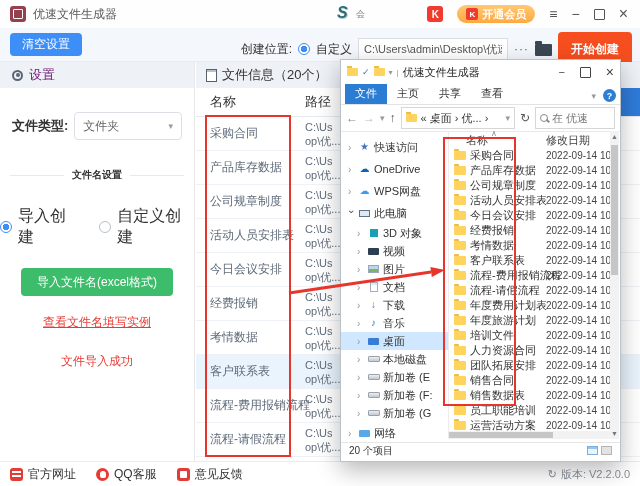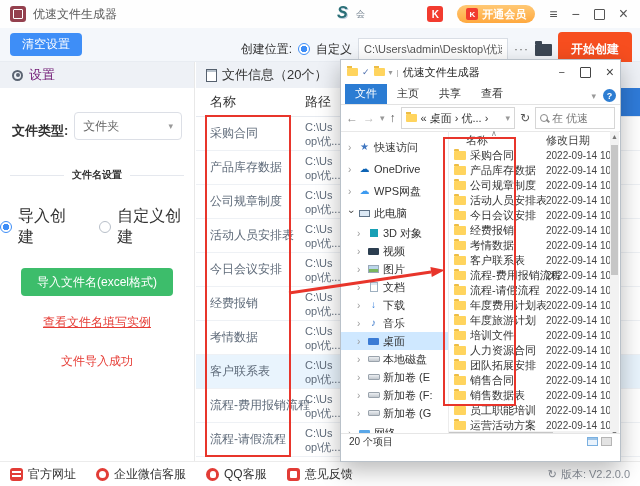--- a/index.html
+++ b/index.html
@@ -27,21 +27,21 @@
   .path-input{width:150px;height:22px;border:1px solid #d9dee5;background:#fff;font-size:11px;color:#555;padding:0 5px;font-family:inherit;box-sizing:border-box}
   .dots{color:#666;letter-spacing:1px}
   .dfolder{width:17px;height:12px;background:#3c4754;border-radius:1px;position:relative;margin-top:2px}
   .dfolder::before{content:"";position:absolute;top:-3px;left:0;width:7px;height:3px;background:#3c4754;border-radius:1px 1px 0 0}
   .create-btn{height:34px;padding:0 13px;background:#f74e1f;color:#fff;border:none;border-radius:4px;font-size:12px;font-weight:bold;cursor:pointer;font-family:inherit}
   
   .sidebar{position:absolute;left:0;top:62px;width:195px;bottom:24px;background:#fff;border-right:1px solid #e8e8e8;box-sizing:border-box}
   .side-head{height:26px;background:#eef1f6;display:flex;align-items:center;gap:6px;padding-left:12px;font-size:13px;color:#701a75}
   .gear{width:11px;height:11px;border:2px solid #5b6472;border-radius:50%;position:relative;box-sizing:border-box}
   .gear::before{content:"";position:absolute;left:1.5px;top:1.5px;width:4px;height:4px;background:#5b6472;border-radius:50%}
-  .ftype-row{display:flex;align-items:flex-end;margin:24px 12px 0;gap:6px}
+  .ftype-row{display:flex;align-items:center;margin:24px 12px 0;gap:6px}
   .ftype-label{font-weight:bold;font-size:13px;color:#333;flex:none}
   .select{flex:1;height:26px;border:1px solid #dcdfe6;border-radius:4px;display:flex;align-items:center;justify-content:space-between;padding:0 8px;color:#666;font-size:12px;background:#fff;cursor:pointer}
   .caret{color:#999;font-size:9px}
   .sec-title{display:flex;align-items:center;gap:8px;margin:28px 10px 0}
   .sec-title .line{flex:1;height:1px;background:#e5e8ee}
   .sec-title .txt{font-size:10px;font-weight:bold;color:#333}
   .radio-row{display:flex;align-items:center;justify-content:center;gap:6px;margin-top:24px;font-size:16px}
   .radio-row .gap{width:8px}
   .import-btn{display:block;margin:20px auto 0;width:152px;height:28px;background:#3dbd6b;color:#fff;border:none;border-radius:4px;font-size:12px;cursor:pointer;font-family:inherit}
   .example-link{display:block;margin-top:18px;text-align:center;color:#e63c35;font-size:12px;text-decoration:underline;cursor:pointer}
@@ -120,21 +120,21 @@
   .ficon{width:12px;height:9px;background:#ffd45e;border-radius:1px;position:relative;flex:none}
   .ficon::before{content:"";position:absolute;top:-2px;left:0;width:5px;height:2px;background:#edbd45;border-radius:1px 1px 0 0}
   .fname{color:#333;max-width:90px;overflow:hidden;white-space:nowrap}
   .fdate{position:absolute;left:97px;color:#444;font-size:10px;white-space:nowrap;width:66px;overflow:hidden}
   .ex-vscroll{position:absolute;top:71px;right:1px;bottom:22px;width:9px;background:#f2f2f2;font-size:7px;color:#777;text-align:center}
   .ex-vscroll .thumb{position:absolute;left:1px;right:1px;top:14px;height:130px;background:#c6c6c6}
   .ex-vscroll .up{position:absolute;top:2px;left:0;right:0}
   .ex-vscroll .dn{position:absolute;bottom:2px;left:0;right:0}
   .ex-hscroll{position:absolute;left:108px;right:10px;bottom:22px;height:8px;background:#f2f2f2}
   .ex-hscroll .thumb{position:absolute;left:0;top:1px;bottom:1px;width:104px;background:#c6c6c6}
-  .ex-status{position:absolute;left:0;right:0;bottom:12px;height:15px;border-top:1px solid #e6e6e6;display:flex;align-items:center;padding:0 8px;font-size:10px;color:#333;background:#fff}
+  .ex-status{position:absolute;left:0;right:0;bottom:3px;height:15px;border-top:1px solid #e6e6e6;display:flex;align-items:center;padding:0 8px;font-size:10px;color:#333;background:#fff}
   .view-icons{margin-left:auto;display:flex;gap:3px}
   .vic{width:11px;height:9px;box-sizing:border-box}
   .vic.list{border:1px solid #7ab0e0;background:#eaf3fc;box-shadow:inset 0 2px 0 #9cc4e8}
   .vic.thumb{border:1px solid #b5b5b5;background:#e3e3e3}
   
   .anno-box1{position:absolute;left:205px;top:115px;width:86px;height:342px;border:2px solid #e8352b;z-index:30;pointer-events:none;box-sizing:border-box}
   .anno-box2{position:absolute;left:443px;top:137px;width:73px;height:269px;border:2px solid #e8352b;z-index:60;pointer-events:none;box-sizing:border-box}
   .anno-arrow{position:absolute;left:0;top:0;z-index:70;pointer-events:none}
 </style>
 </head>
@@ -289,24 +289,20 @@
     </div>
 </div>
 
 <div class="footer">
   <div id="footer-items" style="display:flex;gap:20px;align-items:center">
       <div class="f-item">
         <span class="fic website-icon"></span>
         <span>官方网址</span>
       </div>
       <div class="f-item">
-        <span class="fic wechat-service-icon"></span>
-        <span>企业微信客服</span>
-      </div>
-      <div class="f-item">
         <span class="fic qq-service-icon"></span>
         <span>QQ客服</span>
       </div>
       <div class="f-item">
         <span class="fic feedback-icon"></span>
         <span>意见反馈</span>
       </div>
     </div>
   <div class="version">
     <span>↻</span>

